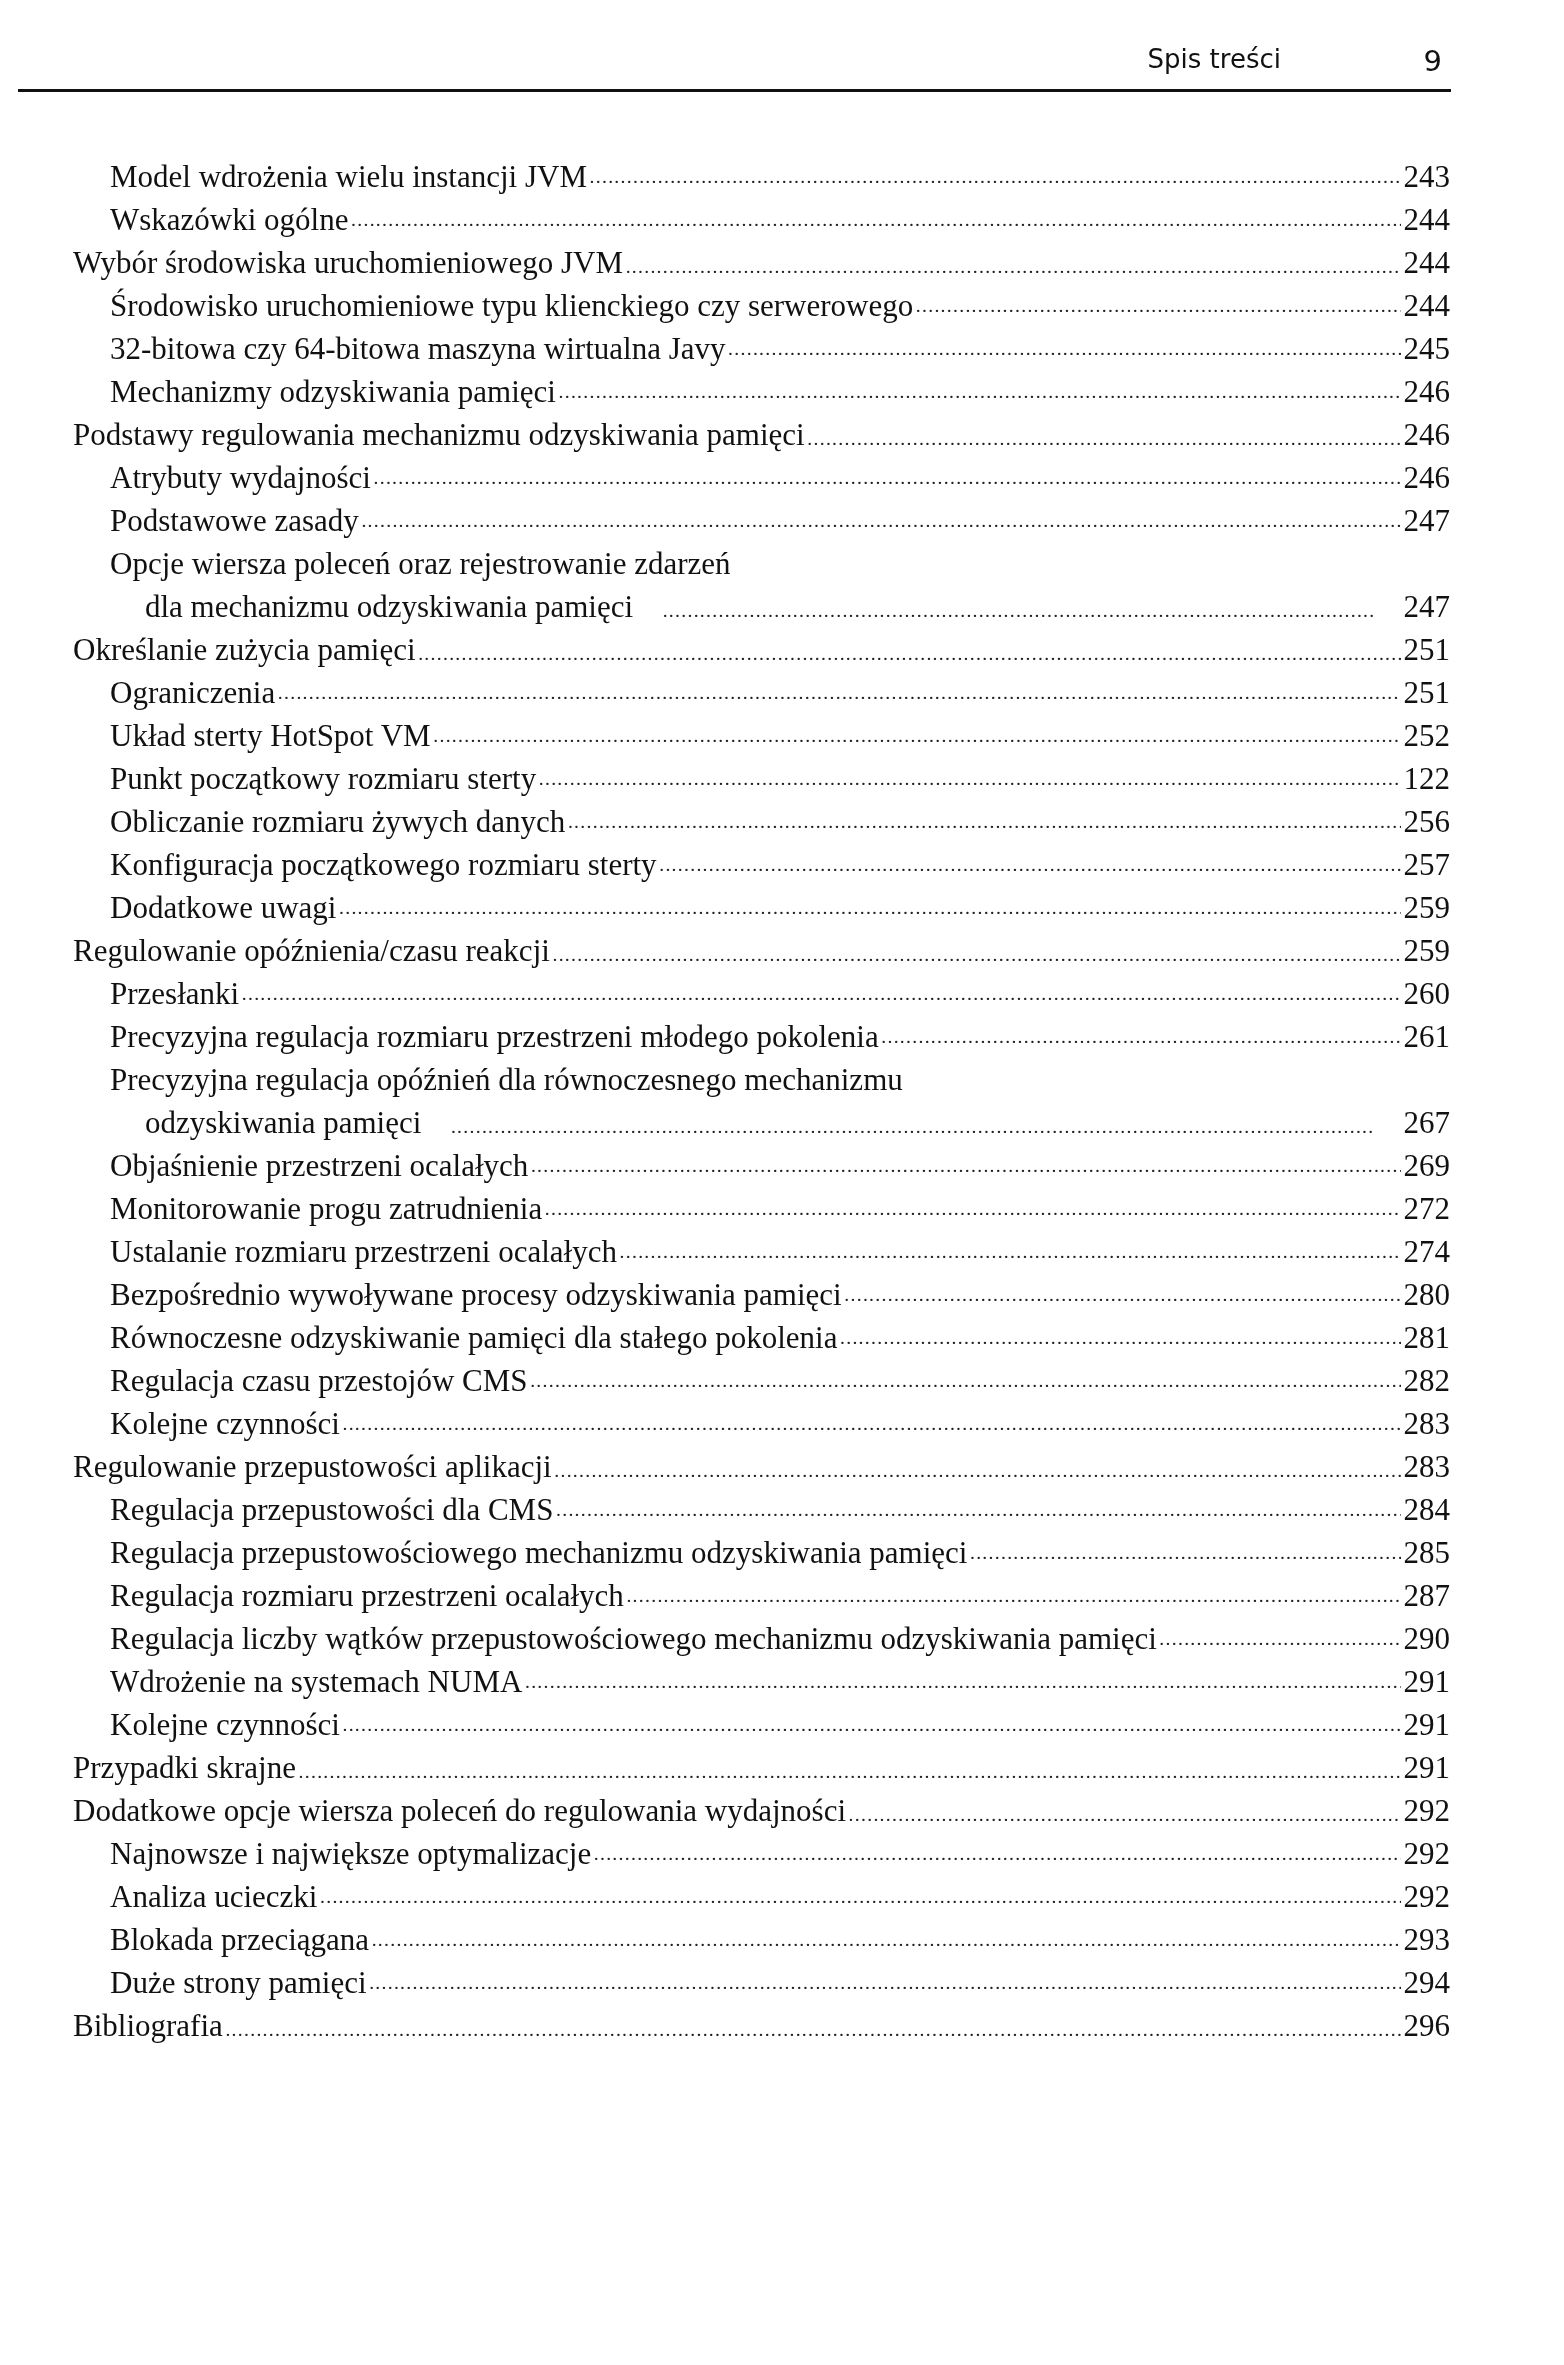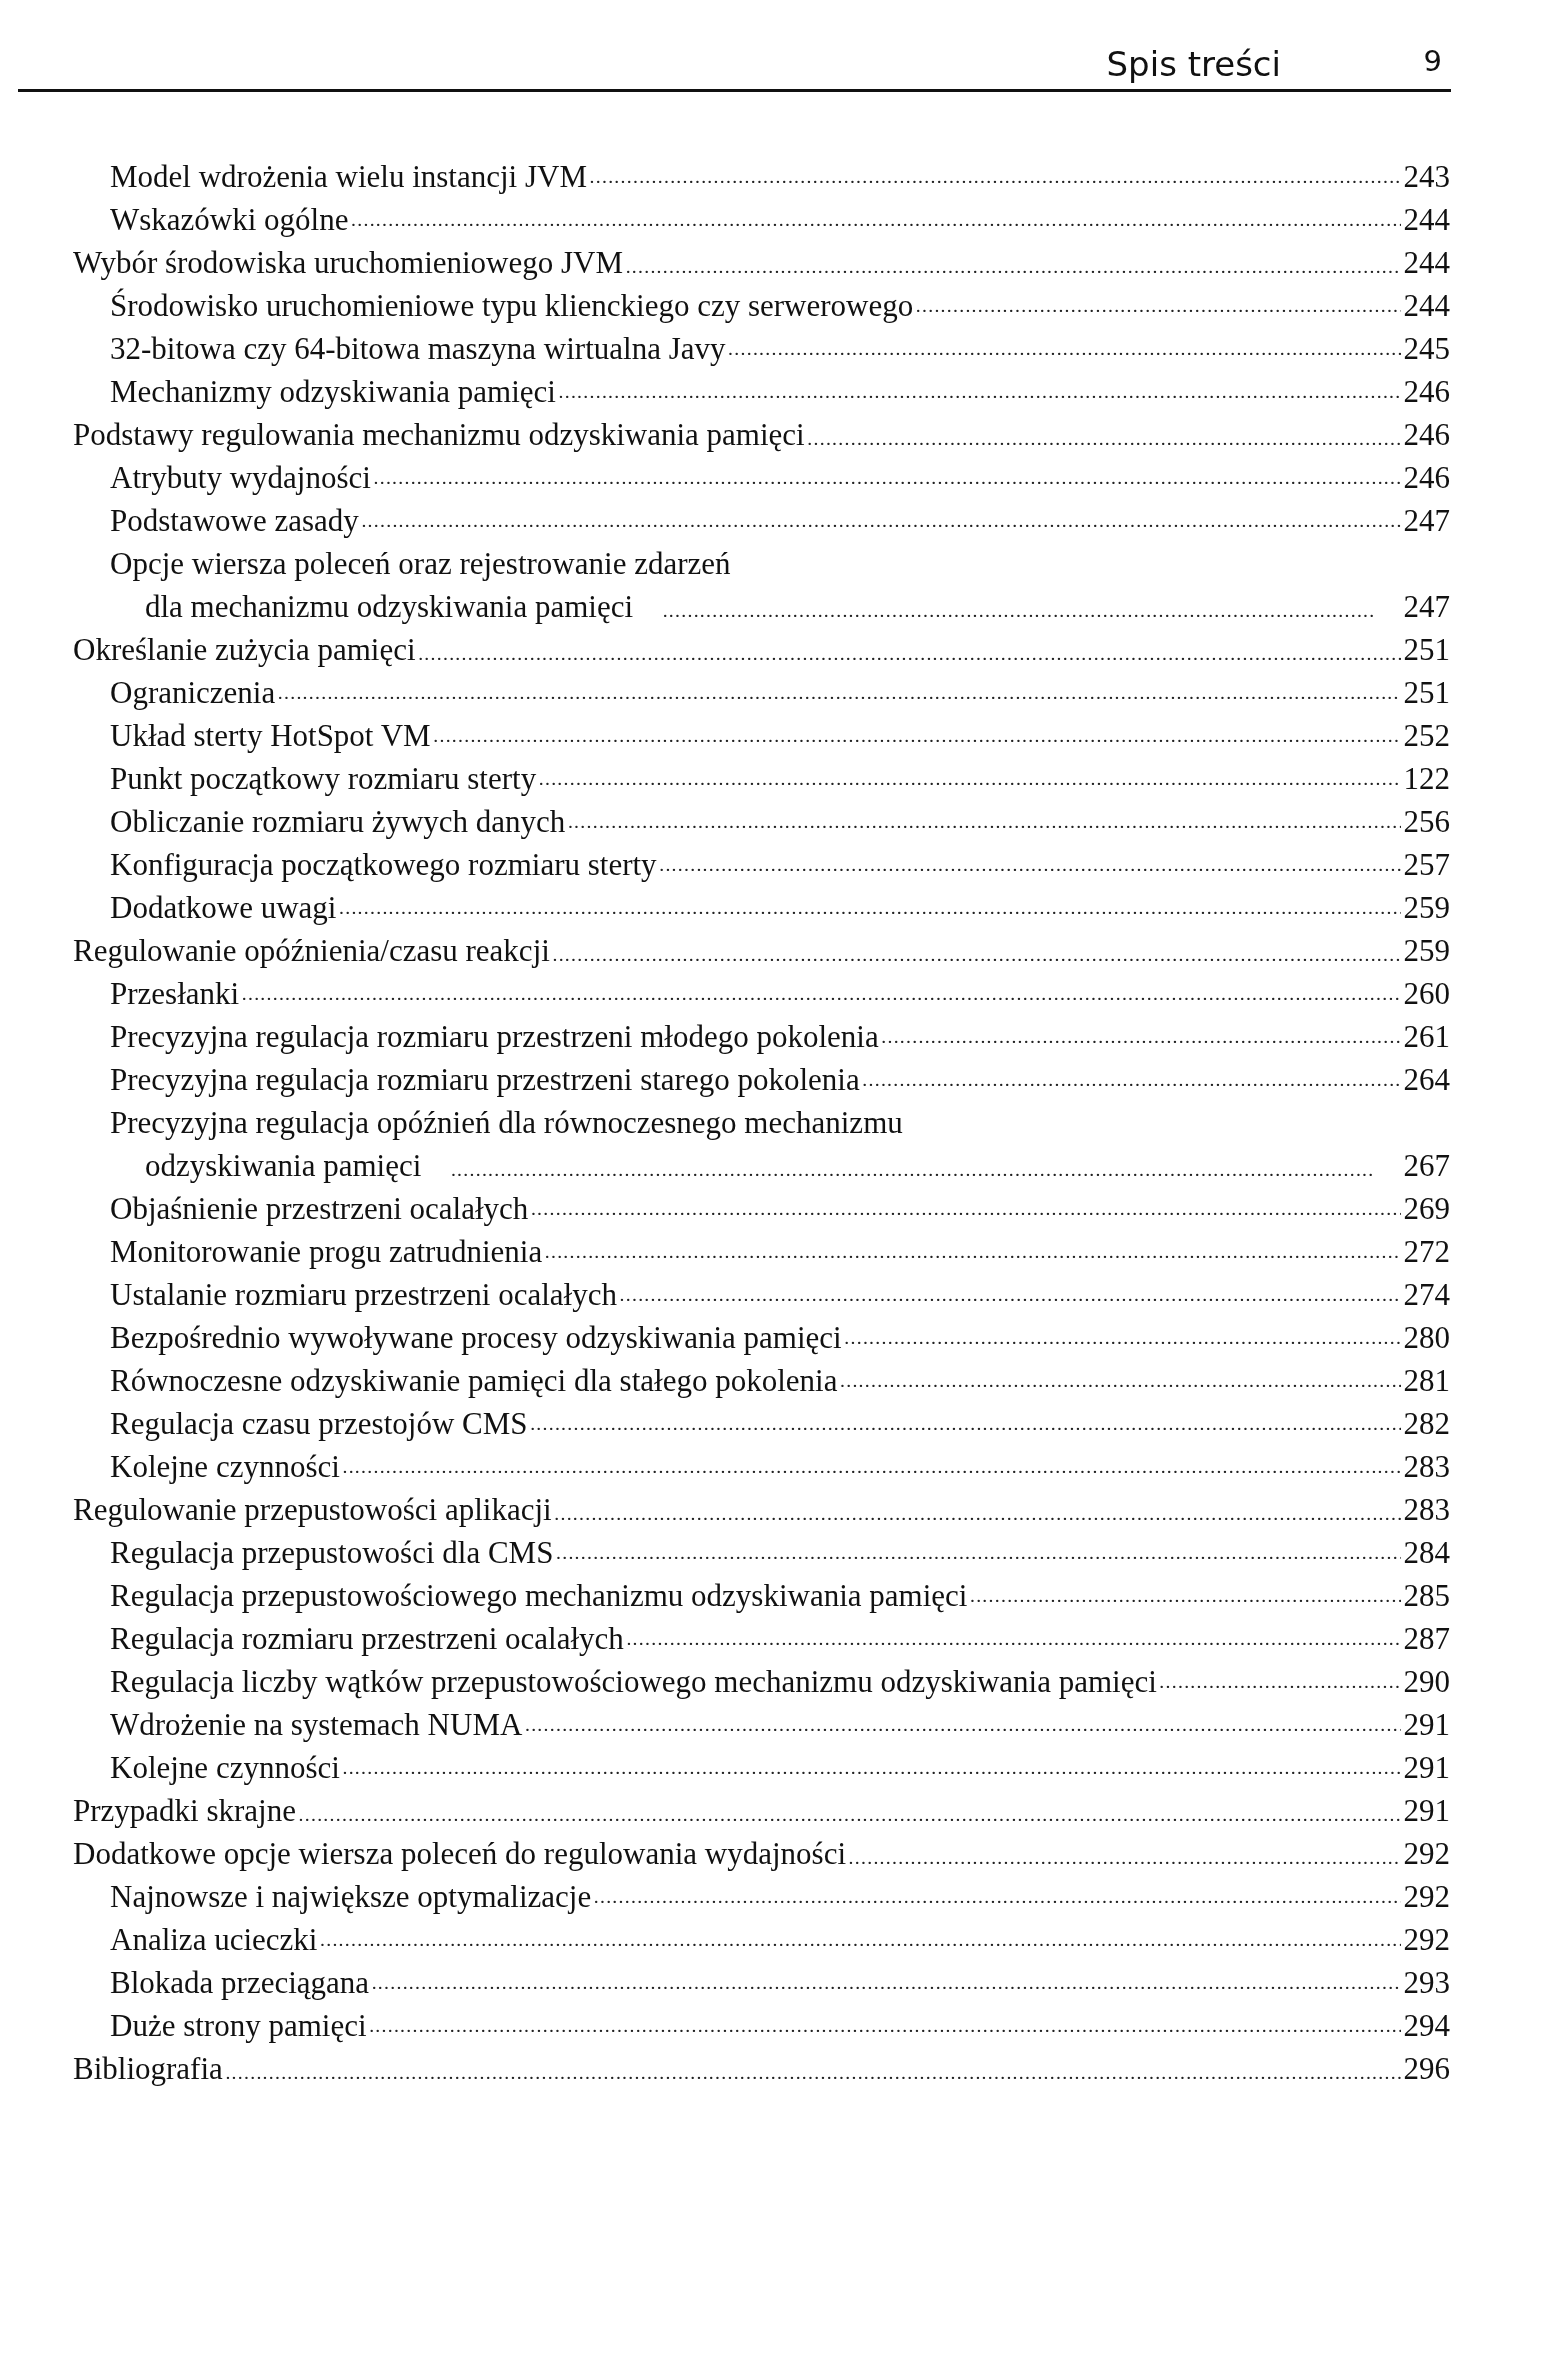--- a/index.html
+++ b/index.html
@@ -1,18 +1,18 @@
 <!DOCTYPE html>
 <html style="font-size:10.4px"><head>
 <meta charset="utf-8">
 <style>
   html, body { margin:0; padding:0; background:#ffffff; }
   body { width:1564px; height:2366px; position:relative; overflow:hidden; color:#111; }
   .header { position:absolute; left:18px; top:26px; width:1433px; height:63px; border-bottom:3.9px solid #111; }
-  .header-title { position:absolute; right:170px; top:18px; font-family:"DejaVu Sans", sans-serif; font-size:34px; }
+  .header-title { position:absolute; right:170px; top:18px; font-family:"DejaVu Sans", sans-serif; font-size:26px; }
   .header-page { position:absolute; right:9px; top:18px; font-family:"DejaVu Sans", sans-serif; font-size:29px; }
   .toc { position:absolute; left:73px; top:155px; width:1377px; font-family:"Liberation Serif", "DejaVu Serif", serif; font-size:31px; }
   .entry { display:flex; align-items:baseline; height:43px; line-height:43px; white-space:nowrap; }
   .entry.l2 { padding-left:37px;align-items:center; }
   .entry.cont { padding-left:72px;gap:27px; }
   .entry .label { flex:0 0 auto; }
   .entry .dots { flex:1 1 auto; overflow:hidden; margin:0 2.6px; color:#222; letter-spacing:1.3px; font-size:19.6px; }
   .entry .dots::before { content:"....................................................................................................................................................................................................................................................................................................................................................................."; }
   .entry .page { flex:0 0 auto; }
   .entry.nodots .dots { visibility:hidden; }
@@ -124,25 +124,20 @@
     <div class="entry l2">
       <span class="label">Przesłanki</span>
       <span class="dots"></span>
       <span class="page">260</span>
     </div>
     <div class="entry l2">
       <span class="label">Precyzyjna regulacja rozmiaru przestrzeni młodego pokolenia</span>
       <span class="dots"></span>
       <span class="page">261</span>
     </div>
-    <div class="entry l2">
-      <span class="label">Precyzyjna regulacja rozmiaru przestrzeni starego pokolenia</span>
-      <span class="dots"></span>
-      <span class="page">264</span>
-    </div>
     <div class="entry l2 nodots">
       <span class="label">Precyzyjna regulacja opóźnień dla równoczesnego mechanizmu</span>
       <span class="dots"></span>
       <span class="page"></span>
     </div>
     <div class="entry cont">
       <span class="label">odzyskiwania pamięci</span>
       <span class="dots"></span>
       <span class="page">267</span>
     </div>

